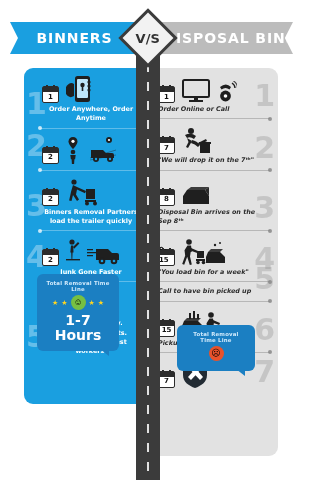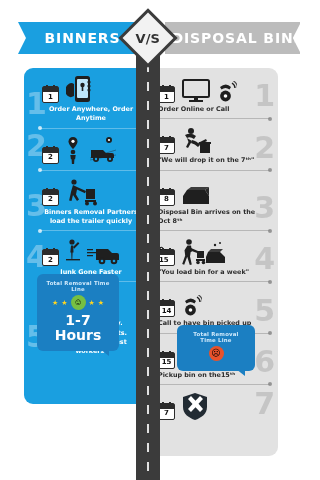--- a/index.html
+++ b/index.html
@@ -6,21 +6,21 @@
   body{
     width:300px;height:480px;
     background:#ffffff;
     font-family:"Liberation Sans",sans-serif;
     overflow:hidden;
     position:relative;
   }
   #root{position:absolute;inset:0;}
 
   
-  .banner-row{position:absolute;left:0;top:22px;width:300px;height:28px;margin-left:8px;}
+  .banner-row{position:absolute;left:0;top:22px;width:300px;height:28px;}
   .ribbon{position:absolute;top:0;height:32px;display:flex;align-items:center;}
   .ribbon-left{
     left:10px;width:133px;background:#1a9fe0;
     clip-path:polygon(0 0, 100% 0, 100% 100%, 0 100%, 6% 50%);
     justify-content:center;
   }
   .ribbon-right{
     left:157px;width:136px;background:#bcbcbc;
     clip-path:polygon(0 0, 100% 0, 94% 50%, 100% 100%, 0 100%);
     justify-content:center;
@@ -75,21 +75,21 @@
   }
   .card-left .step-num{left:2px;bottom:9px;color:rgba(255,255,255,.33);}
   .card-right .step-num{right:3px;bottom:7px;color:rgba(140,140,140,.33);}
   .icons{display:flex;align-items:flex-end;gap:7px;height:30px;margin-bottom:2px;}
   .card-right .icons{justify-content:flex-start;}
   .step-text{
     font-size:6.4px;line-height:1.45;font-weight:bold;
     font-family:"DejaVu Sans",sans-serif;
   }
   .card-left .step-text{color:#ffffff;text-align:center;}
-  .card-right .step-text{color:#2b2b2b;}
+  .card-right .step-text{color:#2b2b2b;font-style:italic;}
   .divider{height:1px;background:rgba(255,255,255,.3);position:relative;margin:0 8px 0 16px;}
   .card-right .divider{background:rgba(130,130,130,.45);margin:0 8px 0 8px;}
   .divider::before{
     content:"";position:absolute;left:-2px;top:-1.5px;
     width:4px;height:4px;border-radius:50%;background:rgba(255,255,255,.75);
   }
   .card-right .divider::before{left:auto;right:-2px;background:rgba(130,130,130,.8);}
 
   
   .cal{
@@ -320,21 +320,21 @@
           <div class="cal">
             <span class="cal-top"></span>
             <b>8</b>
           </div>
           <svg class="pic" width="28" height="20" viewBox="0 0 28 20">
             <path d="M5 4 L23 4 L27 10 L27 18 L1 18 L1 10z" fill="#1f1f1f"></path>
             <path d="M5 4 L9 1 L27 1 L23 4z" fill="#3c3c3c"></path>
             <path d="M27 1 L27 10 L23 4z" fill="#2a2a2a"></path>
           </svg>
         </div>
-        <div class="step-text">Disposal Bin arrives on the Oct 8ᵗʰ</div>
+        <div class="step-text">Disposal Bin arrives on the Sep 8ᵗʰ</div>
       </div>
       <div class="divider"></div>
       <div class="step">
         <div class="step-num">4</div>
         <div class="icons">
           <div class="cal">
             <span class="cal-top"></span>
             <b>9-15</b>
           </div>
           <svg class="pic" width="44" height="28" viewBox="0 0 44 28">
@@ -349,33 +349,20 @@
             <path d="M26 14 L29 11 L41 11 L38 14z" fill="#3c3c3c"></path>
             <circle cx="33" cy="7" r="1.2" fill="#1f1f1f"></circle>
             <circle cx="38" cy="5" r="1" fill="#1f1f1f"></circle>
           </svg>
         </div>
         <div class="step-text">"You load bin for a week"</div>
       </div>
       <div class="divider"></div>
       <div class="step">
         <div class="step-num">5</div>
-        <div class="icons">
-          <div class="cal">
-            <span class="cal-top"></span>
-            <b>14</b>
-          </div>
-          <svg class="pic" width="20" height="22" viewBox="0 0 20 22">
-            <path d="M3 6 q6-5 11 0 l-1.5 2.5 q-4-3-8 0z" fill="#1f1f1f"></path>
-            <circle cx="8.5" cy="15" r="5.4" fill="#1f1f1f"></circle>
-            <circle cx="8.5" cy="15" r="1.8" fill="#fff"></circle>
-            <path d="M15 2 q3 2 3 5" stroke="#1f1f1f" stroke-width="1.4" fill="none"></path>
-            <path d="M16.5 0 q4 2.5 4 7" stroke="#1f1f1f" stroke-width="1.2" fill="none" opacity=".8"></path>
-          </svg>
-        </div>
         <div class="step-text">Call to have bin picked up</div>
       </div>
       <div class="divider"></div>
       <div class="step">
         <div class="step-num">6</div>
         <div class="icons">
           <div class="cal">
             <span class="cal-top"></span>
             <b>15</b>
           </div>

